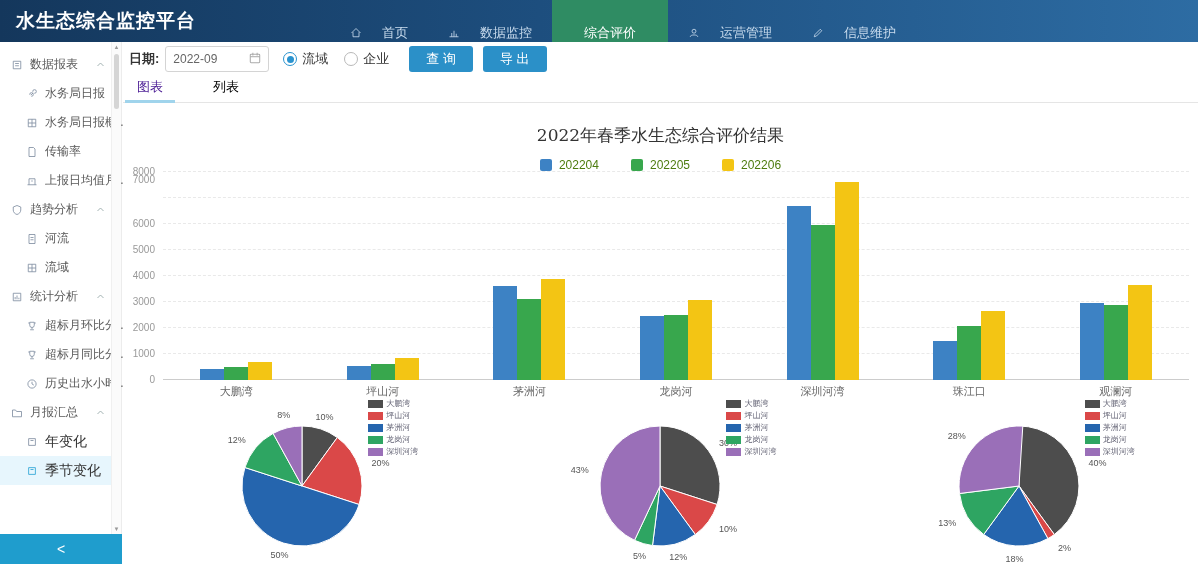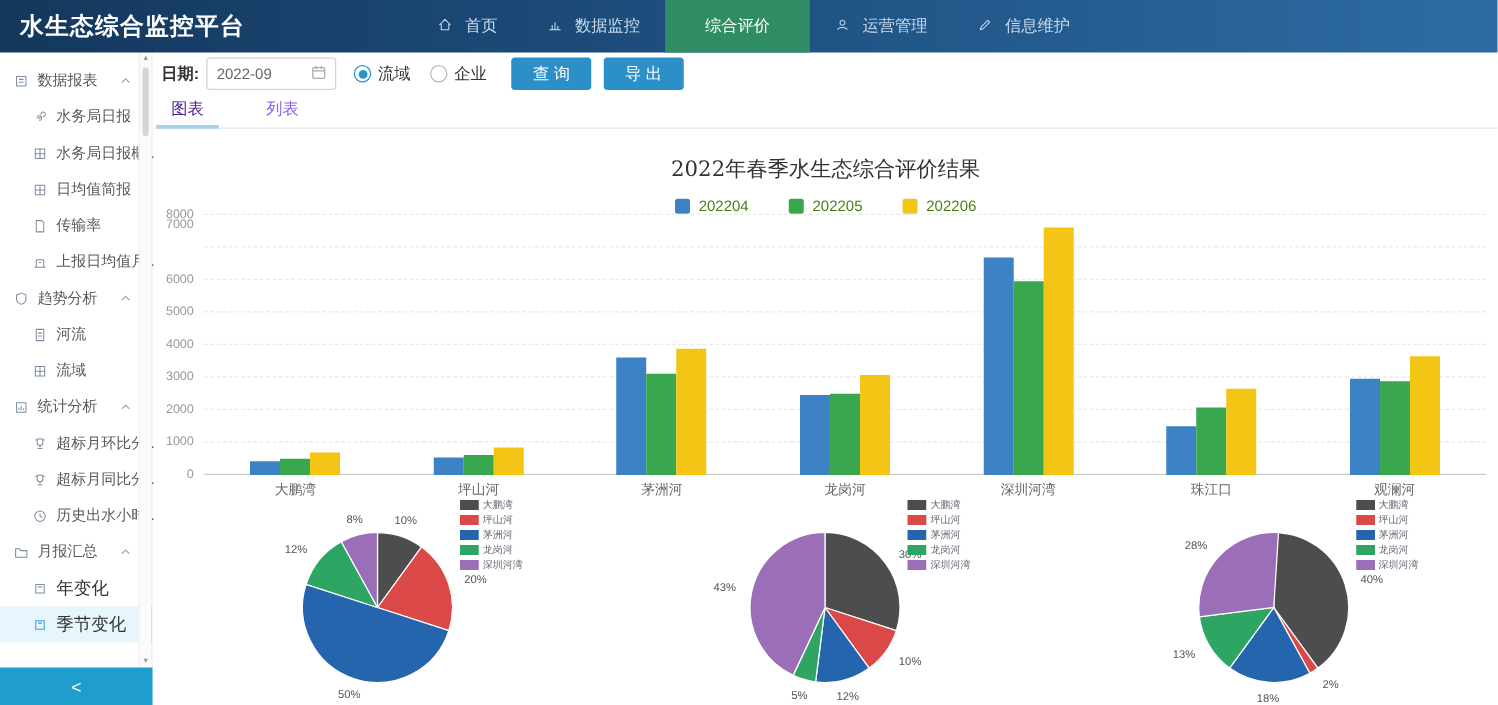--- a/index.html
+++ b/index.html
@@ -6,21 +6,21 @@
   html,body { width:1198px; height:564px; overflow:hidden; background:#fff;
               font-family:"Liberation Sans",sans-serif; }
 
   
   .navbar { position:absolute; top:0; left:0; width:1198px; height:42px;
             background:linear-gradient(90deg,#14375c 0%,#1d4e7e 45%,#2d6ca3 100%);
             display:flex; align-items:center; color:#fff; z-index:5; }
   .navbar-title { font-size:19px; font-weight:bold; padding-left:16px; width:330px;
                   letter-spacing:1px; white-space:nowrap; }
   .navbar-menu { display:flex; height:42px; }
-  .nav-item { display:flex; align-items:center; gap:10px; padding:0 20px; font-size:13px;
+  .nav-item { display:flex; align-items:flex-end; gap:20px; padding:0 20px; font-size:13px;
               color:#c9dcee; cursor:pointer; white-space:nowrap; }
   .nav-item svg { stroke:#c9dcee; }
   .nav-item.active { background:#2f8c63; color:#fff; padding:0 32px; }
 
   
   .sidebar { position:absolute; top:42px; left:0; width:122px; bottom:0; background:#fff;
              border-right:1px solid #ececec; z-index:4; }
   .sidebar-list { position:absolute; top:8px; left:0; right:10px; }
   .side-row { height:29px; display:flex; align-items:center; gap:7px; font-size:12px;
               color:#595959; padding-left:11px; cursor:pointer; position:relative;
@@ -57,21 +57,21 @@
                   display:flex; align-items:center; justify-content:center; background:#fff; }
   .radio.checked .radio-circle { border-color:#2a93cf; }
   .radio.checked .radio-circle::after { content:""; width:7px; height:7px; border-radius:50%;
                   background:#2a93cf; }
   .btn { height:26px; padding:0 17px; background:#2b90c8; color:#fff; border:none;
          border-radius:3px; font-size:13px; cursor:pointer; }
   .btn.query { margin-left:20px; }
   .btn.export { margin-left:10px; }
   .tabs { height:25px; border-bottom:1px solid #e5e5e5; display:flex; padding-left:10px;
           gap:42px; margin-top:2px; }
-  .tab { font-size:13px; color:#8b5cf6; position:relative; cursor:pointer; padding:0 4px; }
+  .tab { font-size:13px; color:#000000; position:relative; cursor:pointer; padding:0 4px; }
   .tab.active { color:#4c1d95; }
   .tab.active::after { content:""; position:absolute; left:-8px; right:-8px; bottom:-1px;
                        height:3px; background:#a0d4ec; }
 
   
   .chart-title { position:absolute; top:82px; left:0; width:100%; text-align:center;
                  font-family:"DejaVu Serif",serif; font-size:17px; color:#333; }
   .bar-legend { position:absolute; top:116px; left:0; width:100%; display:flex;
                 justify-content:center; gap:32px; align-items:center; }
   .bar-legend .li { display:flex; align-items:center; gap:7px; font-size:12px; color:#4d7c0f;
@@ -157,28 +157,20 @@
         </span>
         <span>水务局日报</span>
       </div>
       <div class="side-row child">
         <span class="s-ico">
           <svg width="12" height="12" viewBox="0 0 16 16">
             <path d="M3 3 L13 3 L13 13 L3 13 Z M8 3 L8 13 M3 8 L13 8" fill="none" stroke="#7e8da0" stroke-width="1.1" stroke-linejoin="round"></path>
           </svg>
         </span>
         <span>水务局日报概..</span>
-      </div>
-      <div class="side-row child">
-        <span class="s-ico">
-          <svg width="12" height="12" viewBox="0 0 16 16">
-            <path d="M3 3 L13 3 L13 13 L3 13 Z M8 3 L8 13 M3 8 L13 8" fill="none" stroke="#7e8da0" stroke-width="1.1" stroke-linejoin="round"></path>
-          </svg>
-        </span>
-        <span>日均值简报</span>
       </div>
       <div class="side-row child">
         <span class="s-ico">
           <svg width="12" height="12" viewBox="0 0 16 16">
             <path d="M4 2 L10 2 L12 4 L12 14 L4 14 Z" fill="none" stroke="#7e8da0" stroke-width="1.1" stroke-linejoin="round"></path>
           </svg>
         </span>
         <span>传输率</span>
       </div>
       <div class="side-row child">

